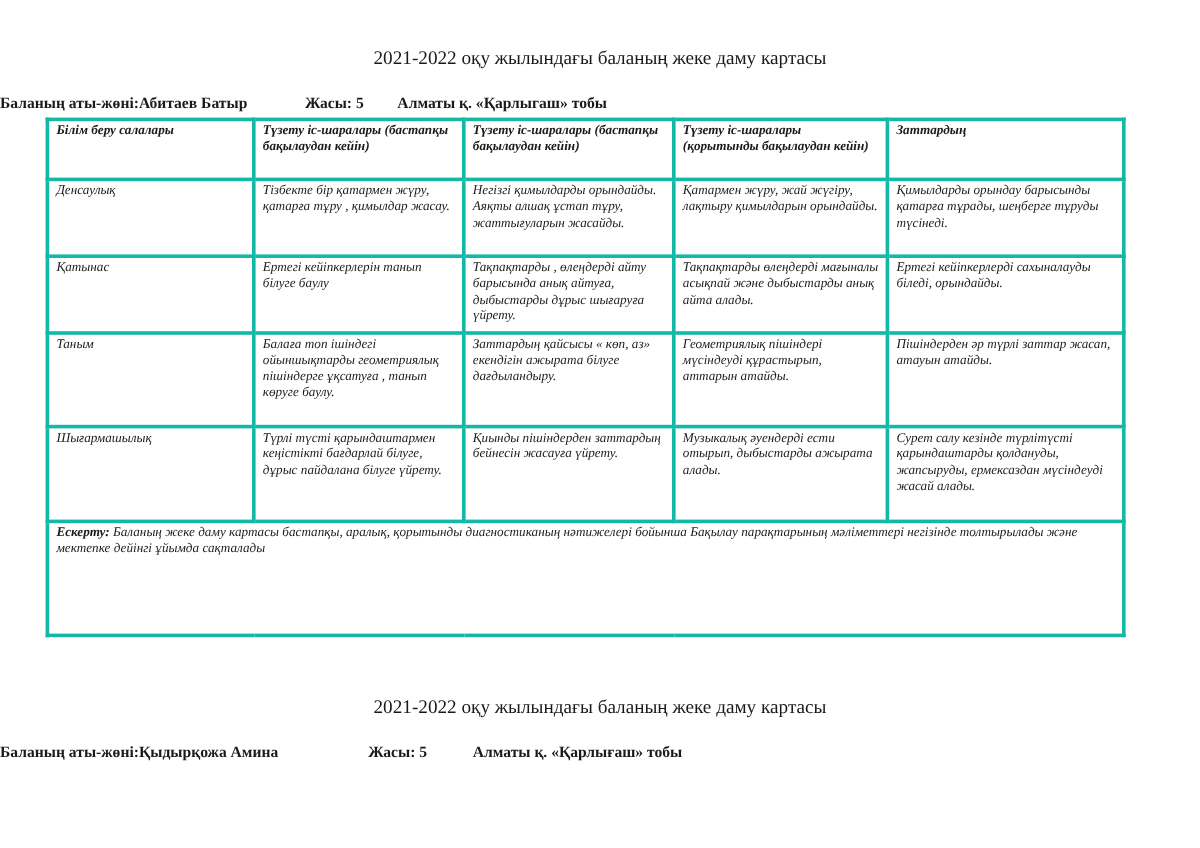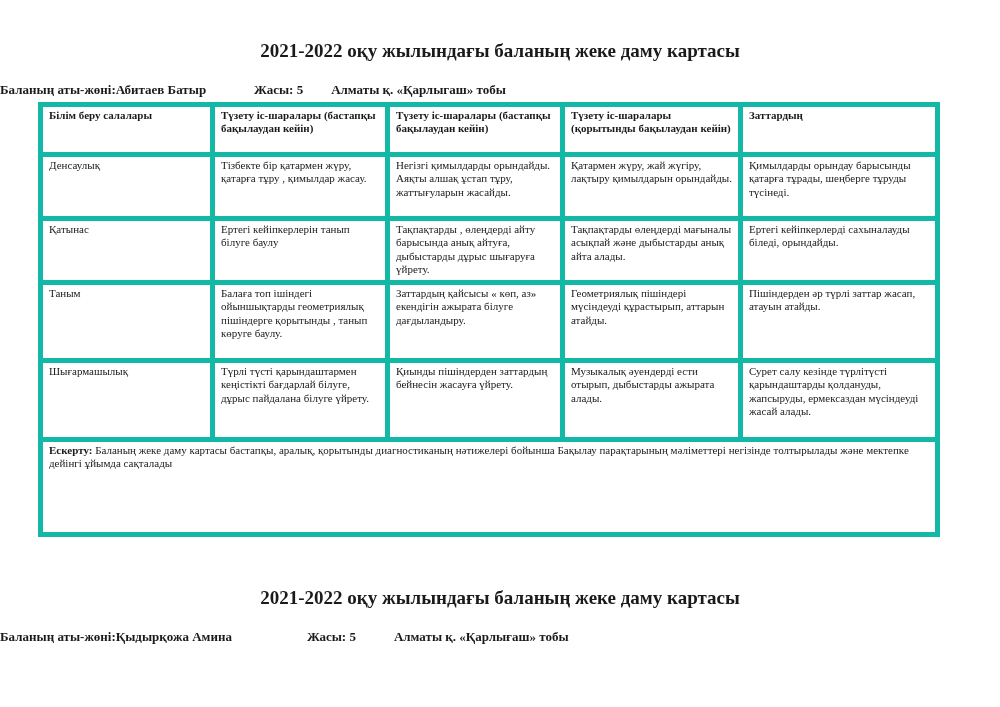--- a/index.html
+++ b/index.html
@@ -7,49 +7,50 @@
   body {
     width: 1000px;
     height: 707px;
     font-family: "Liberation Serif", "DejaVu Serif", serif;
     color: #1a1a1a;
     position: relative;
     overflow: hidden;
   }
   .doc-title {
     text-align: center;
-    font-weight: bold;
-    font-size: 19px;
+    font-weight: normal;
+    font-size: 16px;
     margin-top: 40px;
   }
   .name-line {
     font-weight: bold;
     font-size: 13px;
     margin-top: 20px;
     white-space: nowrap;
   }
   .name-line .gap-a { display: inline-block; width: 48px; }
   .name-line .gap-b { display: inline-block; width: 28px; }
   table.dev-card {
     border-collapse: collapse;
     width: 897px;
     margin-left: 38px;
     margin-top: 4px;
     table-layout: fixed;
     border: 2px solid #000;
   }
   table.dev-card td, table.dev-card th {
-    border: 5px solid #14b8a6;
+    border: 3px solid #14b8a6;
     vertical-align: top;
     font-size: 11px;
     line-height: 1.22;
     padding: 2px 5px 3px 6px;
     text-align: left;
     font-weight: normal;
     word-wrap: break-word;
+    font-style: italic;
   }
   table.dev-card th { font-weight: bold; }
   col.c1 { width: 172px; }
   col.c2 { width: 175px; }
   col.c3 { width: 175px; }
   col.c4 { width: 178px; }
   col.c5 { width: 197px; }
   tr.hdr { height: 50px; }
   tr.r1 { height: 64px; }
   tr.r2 { height: 64px; }
@@ -108,21 +109,21 @@
       <tr class="r2">
         <td class="area-label">Қатынас</td>
         <td>Ертегі кейіпкерлерін танып білуге баулу</td>
         <td>Тақпақтарды , өлеңдерді айту барысында анық айтуға, дыбыстарды дұрыс шығаруға үйрету.</td>
         <td class="justify">Тақпақтарды  өлеңдерді мағыналы асықпай және дыбыстарды  анық  айта алады.</td>
         <td>Ертегі кейіпкерлерді сахыналауды біледі, орындайды.</td>
       </tr>
 
       <tr class="r3">
         <td class="area-label">Таным</td>
-        <td>Балаға топ ішіндегі ойыншықтарды геометриялық пішіндерге қорытынды , танып көруге баулу.</td>
+        <td>Балаға топ ішіндегі ойыншықтарды геометриялық пішіндерге ұқсатуға , танып көруге баулу.</td>
         <td>Заттардың қайсысы « көп, аз» екендігін ажырата білуге дағдыландыру.</td>
         <td>Геометриялық  пішіндері мүсіндеуді  құрастырып, аттарын атайды.</td>
         <td>Пішіндерден әр түрлі заттар жасап, атауын атайды.</td>
       </tr>
 
       <tr class="r4">
         <td class="area-label">Шығармашылық</td>
         <td>Түрлі түсті қарындаштармен кеңістікті бағдарлай білуге, дұрыс пайдалана білуге үйрету.</td>
         <td class="justify">Қиынды пішіндерден заттардың бейнесін жасауға үйрету.</td>
         <td class="justify">Музыкалық әуендерді  ести отырып, дыбыстарды ажырата алады.</td>

